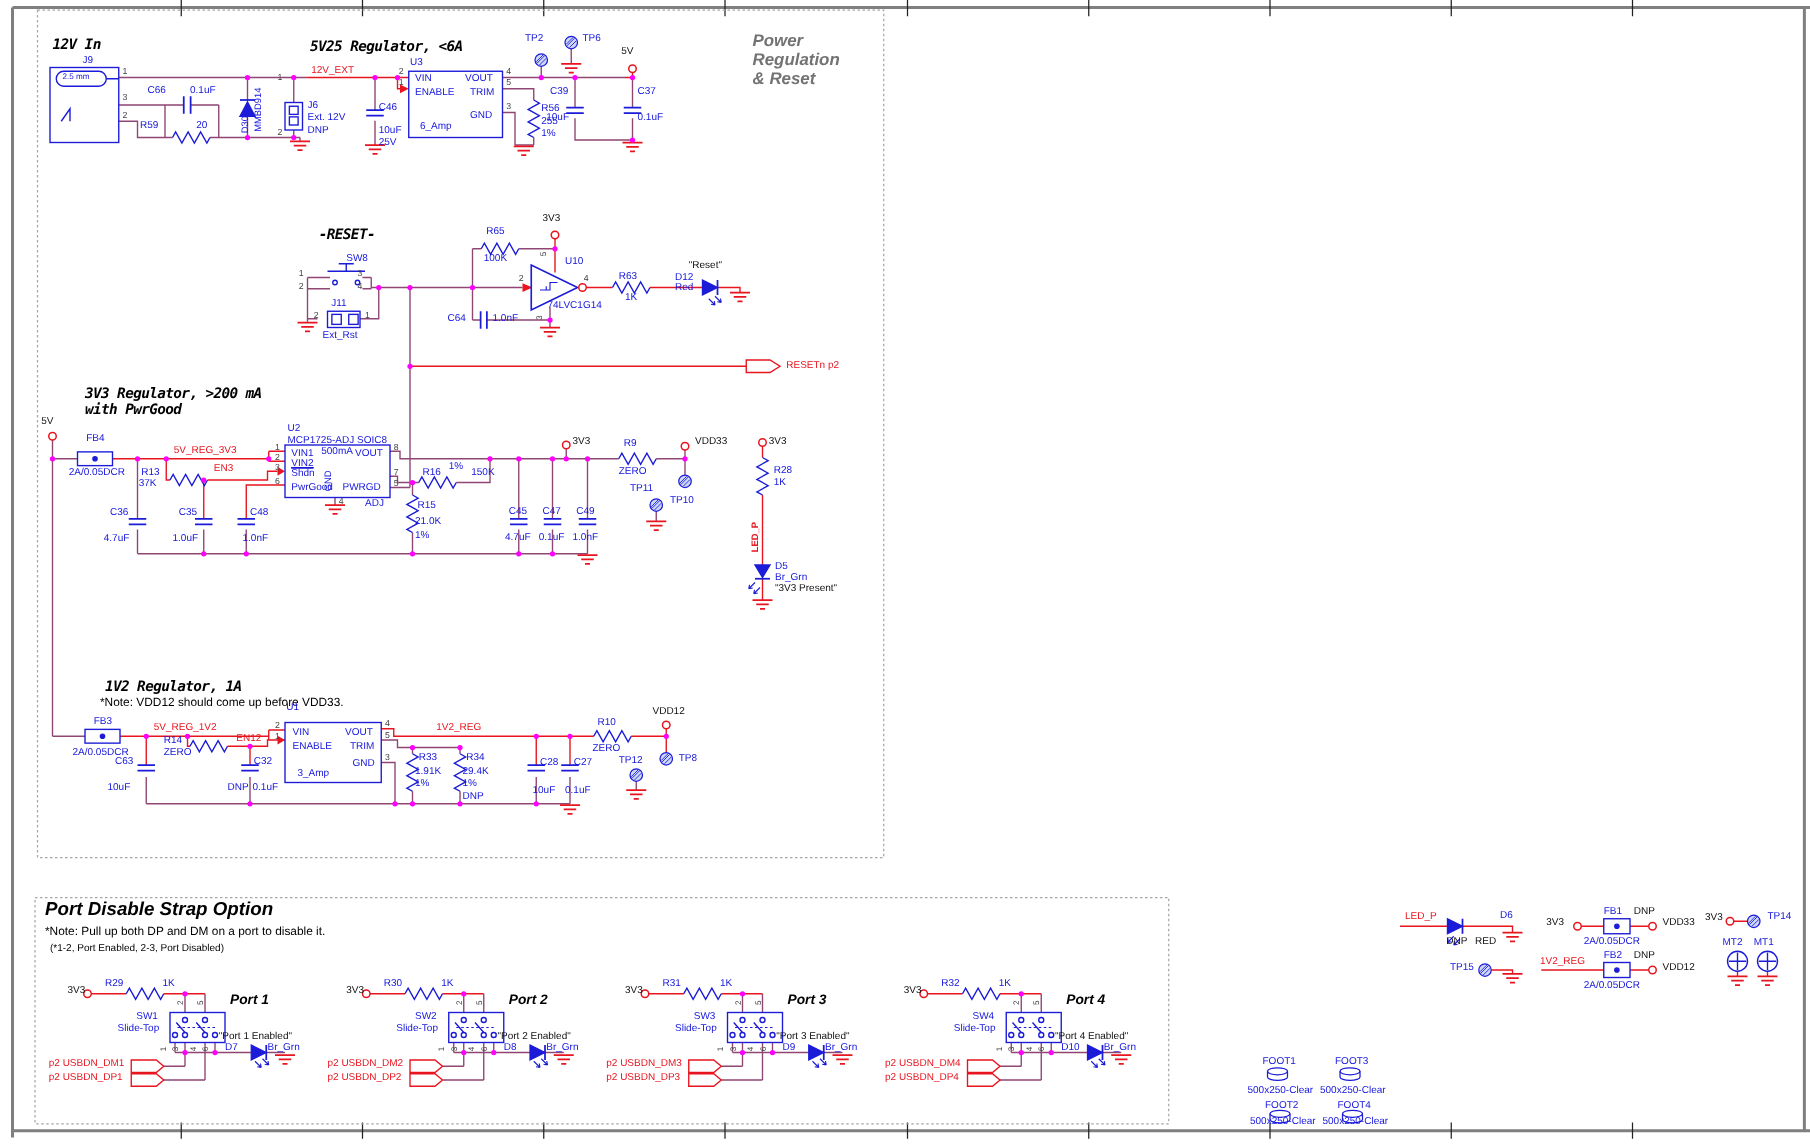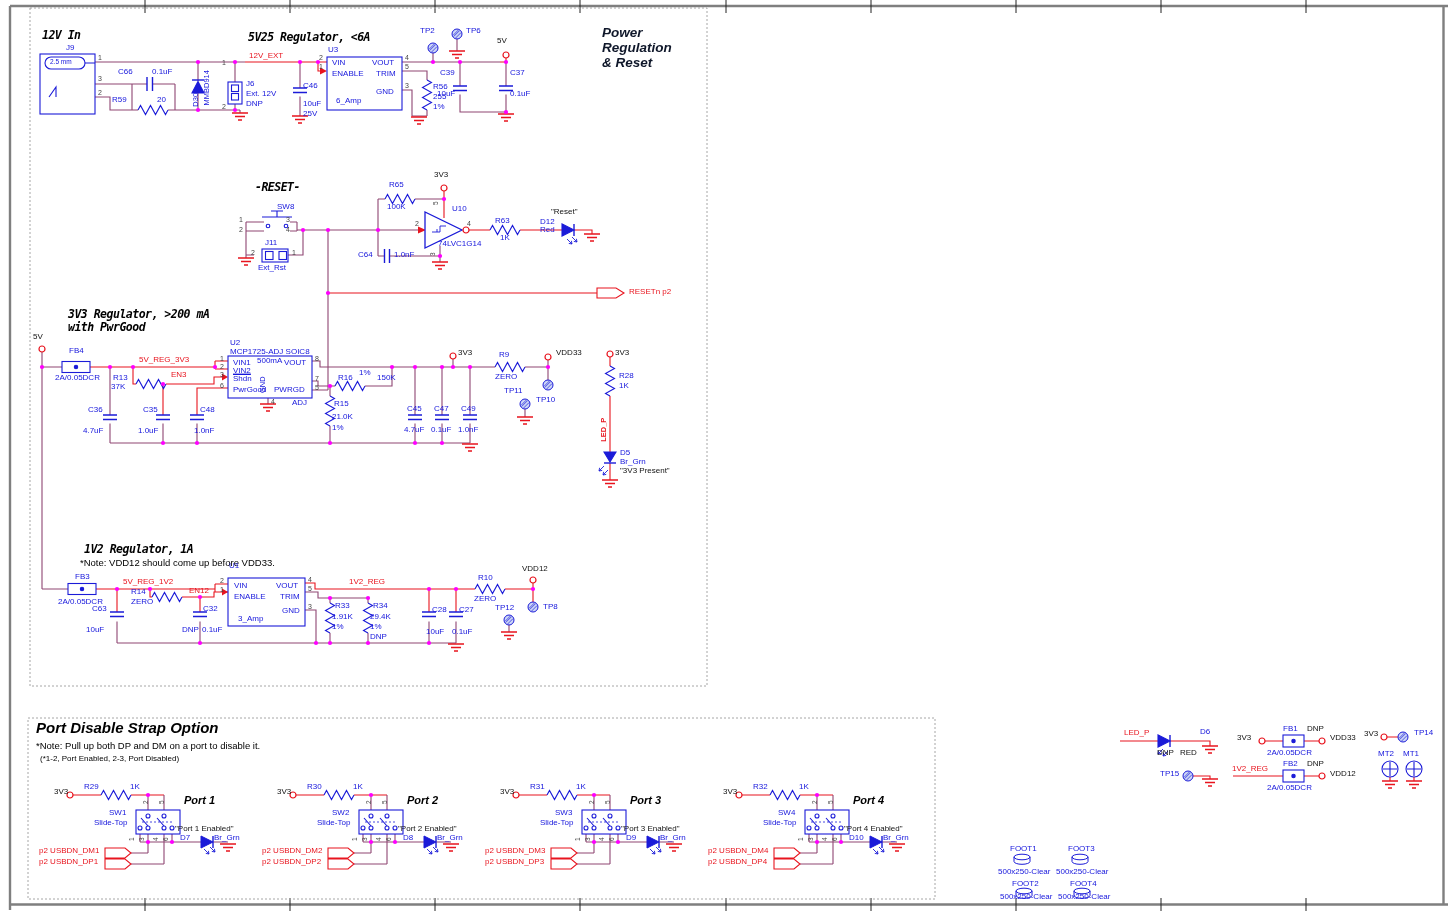--- a/index.html
+++ b/index.html
@@ -10,21 +10,21 @@
   .b   {color:#1515dc;font-size:8px;}
   .b7  {color:#1515dc;font-size:6.5px;}
   .r   {color:#e8141e;font-size:8px;}
   .k   {color:#111;font-size:8px;}
   .pin {color:#444;font-size:7px;}
   .pinv{color:#444;font-size:6.5px;transform:rotate(-90deg);}
   .bv  {color:#1515dc;font-size:7.5px;transform:rotate(-90deg);}
   .rv  {color:#e8141e;font-size:7.5px;font-weight:bold;transform:rotate(-90deg);}
   .st  {color:#000;font-size:11.5px;font-weight:bold;font-style:italic;
         font-family:"DejaVu Sans Mono",monospace;letter-spacing:-0.5px;}
-  .st2 {color:#0f172a;font-size:13.5px;font-weight:bold;font-style:italic;line-height:1.1;}
+  .st2 {color:#737373;font-size:13.5px;font-weight:bold;font-style:italic;line-height:1.1;}
   .pt  {color:#000;font-size:11px;font-weight:bold;font-style:italic;}
   .bigt{color:#000;font-size:15px;font-weight:bold;font-style:italic;}
   .note{color:#000;font-size:9.5px;}
   .note2{color:#000;font-size:8px;}
 </style>
 </head>
 <body>
 
 <div id="stage">
 <svg id="wires" width="1448" height="915" viewBox="0 0 1448 915">

